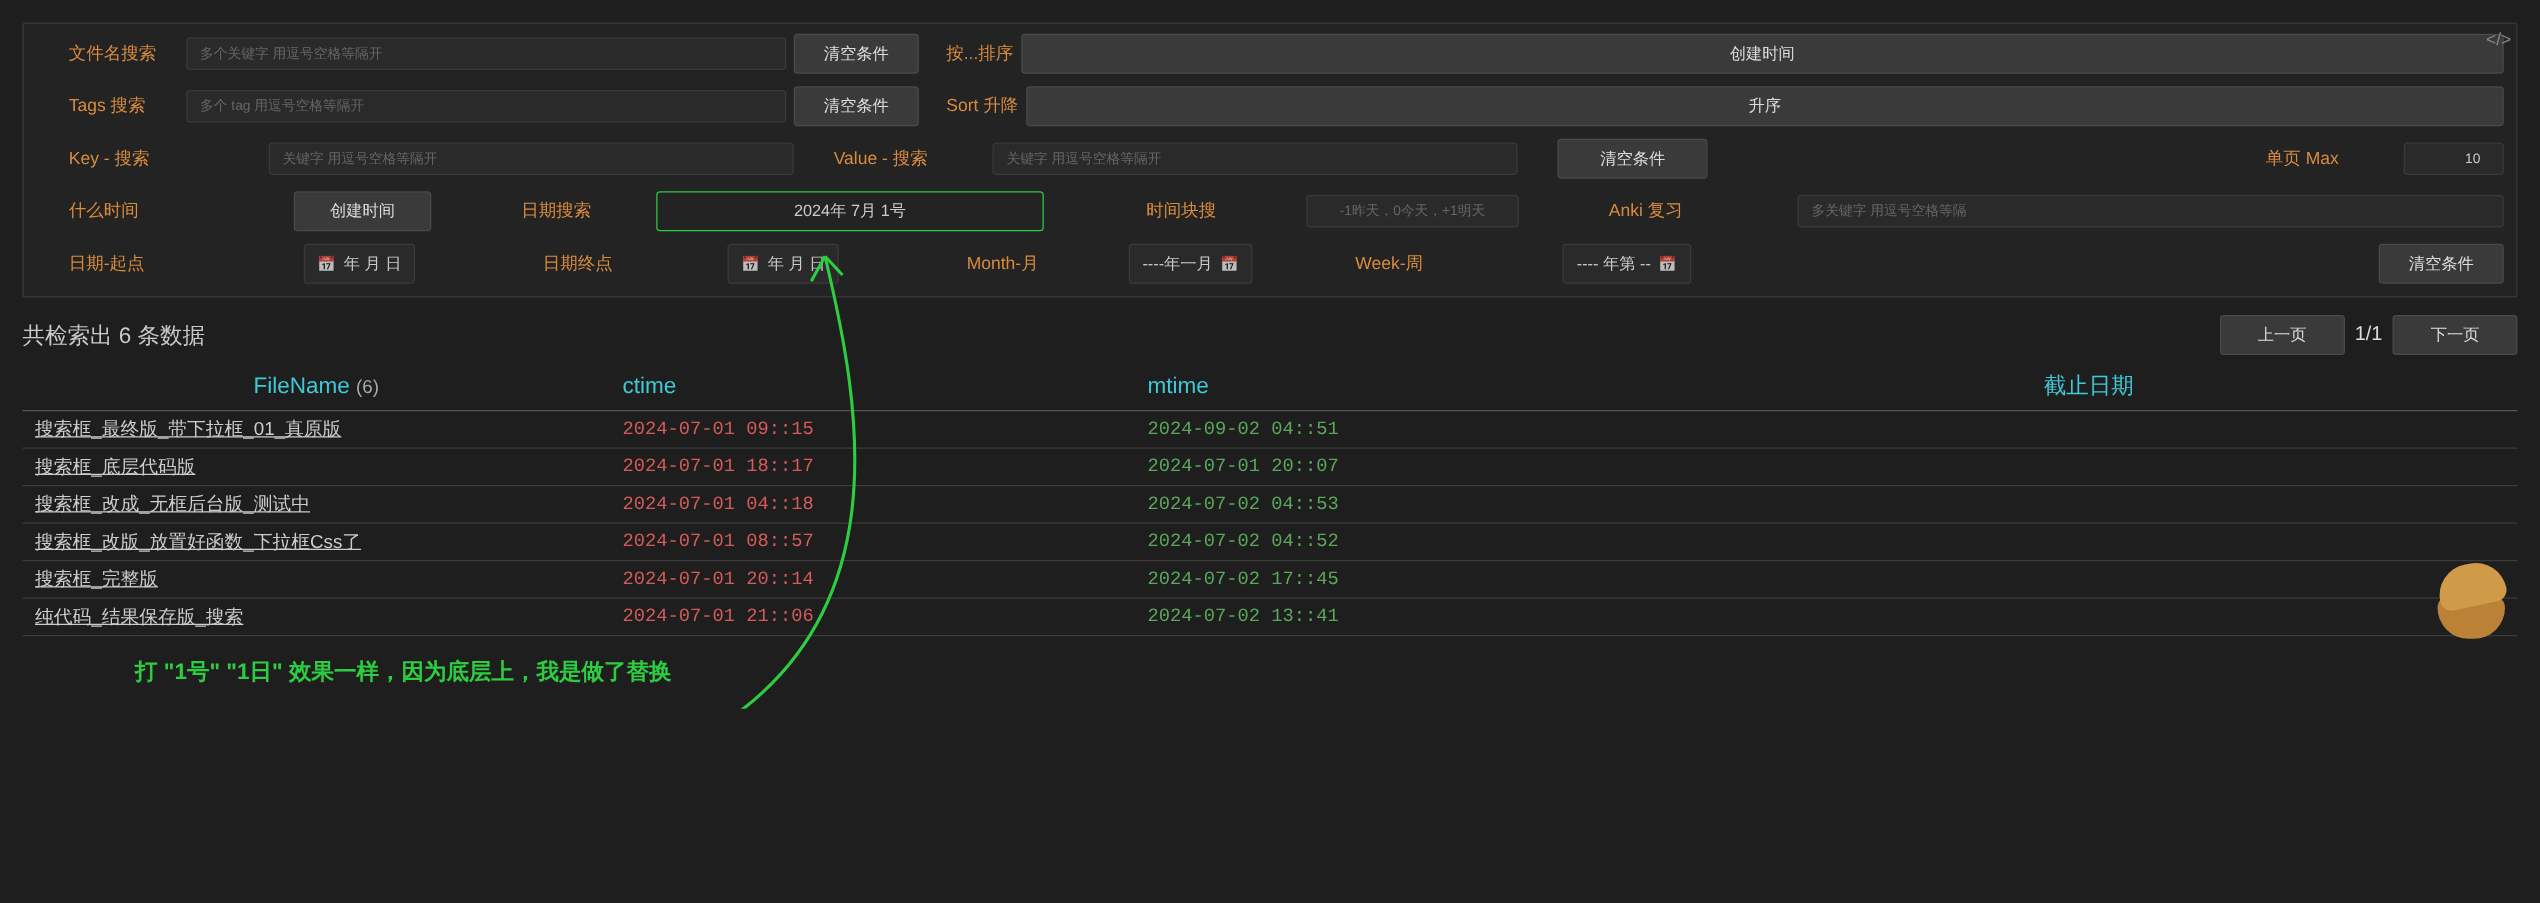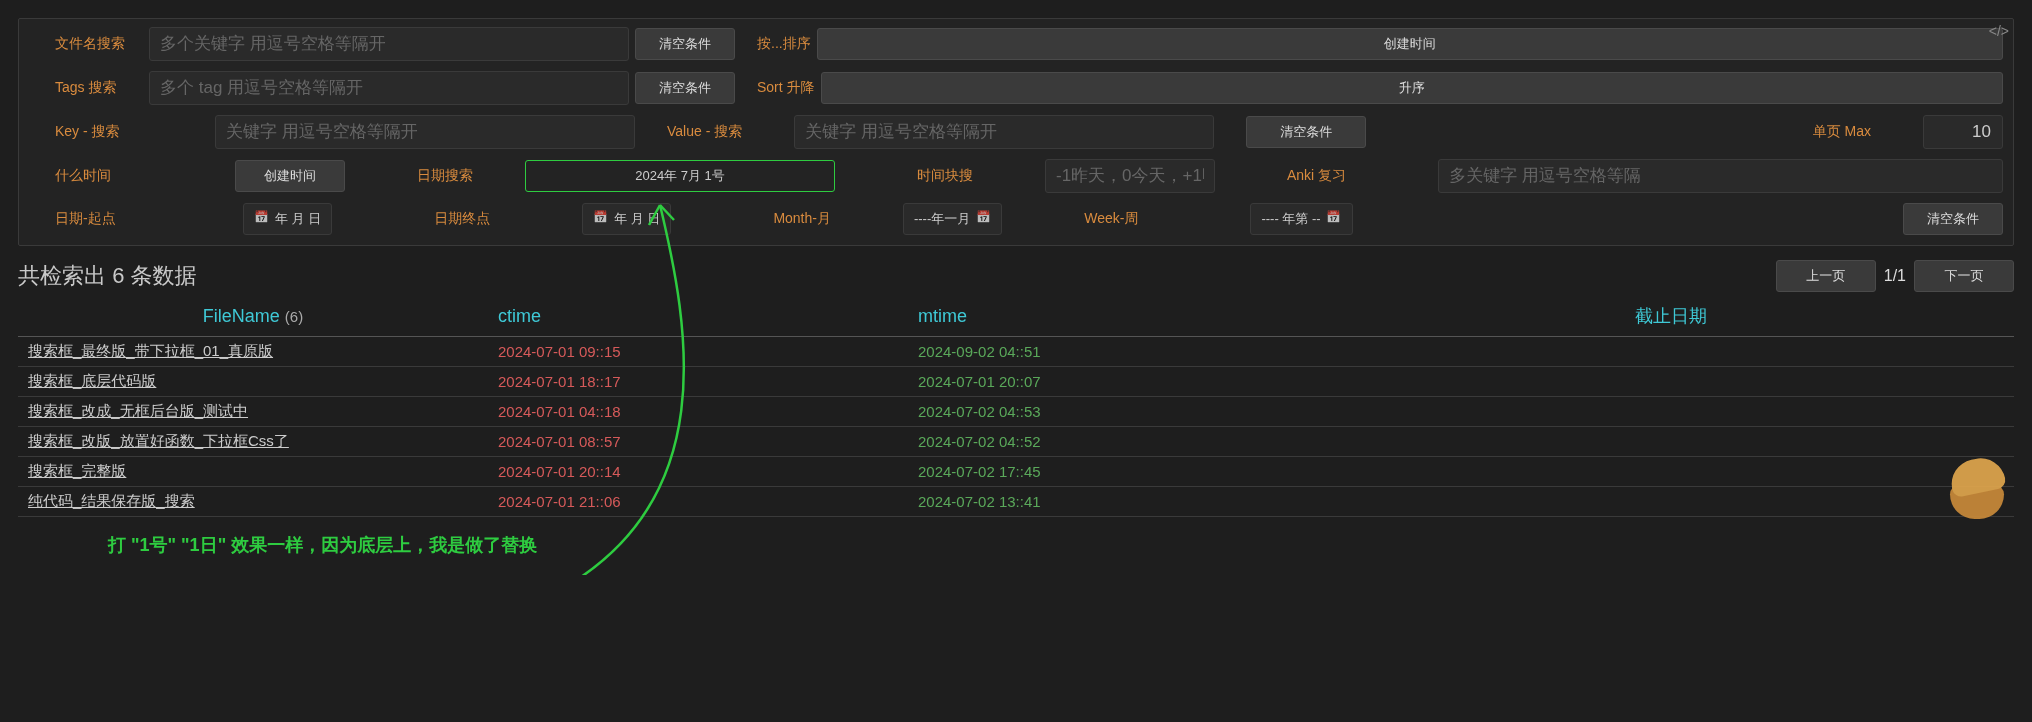--- a/index.html
+++ b/index.html
@@ -34,21 +34,21 @@
     flex-wrap: nowrap;
     margin-left: 26px;
   }
   .lbl-orange { color: #d98b3e; white-space: nowrap; font-size: 14px; }
   input.text {
     background: #2a2a2a;
     border: 1px solid #3a3a3a;
     color: #ccc;
     padding: 6px 10px;
     border-radius: 3px;
-    font-size: 17px;
+    font-size: 11px;
   }
   input.text::placeholder { color: #666; }
   button.btn {
     background: #3a3a3a;
     border: 1px solid #4a4a4a;
     color: #ddd;
     padding: 6px 14px;
     border-radius: 3px;
     font-size: 13px;
     cursor: pointer;
@@ -56,40 +56,40 @@
   }
   button.btn.wide { flex: 1; }
   .date-box {
     background: #2a2a2a;
     border: 1px solid #3a3a3a;
     color: #ccc;
     padding: 6px 10px;
     border-radius: 3px;
     font-size: 13px;
     display: flex;
-    align-items: flex-start;
+    align-items: center;
     gap: 6px;
     white-space: nowrap;
   }
   .date-box.highlight {
     border: 1px solid #2ecc40;
     background: #232323;
   }
   .cal-icon { opacity: 0.7; font-size: 12px; }
   .flex1 { flex: 1; }
 
   .summary-row {
     display: flex;
     align-items: center;
     margin-top: 14px;
     margin-bottom: 4px;
   }
   .summary-text {
     color: #c9c9c9;
-    font-size: 22px;
+    font-size: 18px;
     flex: 1;
   }
   .pager {
     display: flex;
     align-items: center;
     gap: 8px;
   }
   .page-num { color: #ddd; font-size: 16px; }
 
   table.results {
@@ -111,21 +111,21 @@
     font-size: 15px;
     margin-top: 40px;
   }
   td.fname a {
     color: #ccc;
     text-decoration: underline;
   }
   td.ctime { color: #d65a5a; }
   td.mtime { color: #5aa85a; }
   td.fname { width: 470px; }
-  td.ctime, td.mtime { width: 420px; }
+  td.ctime, td.mtime { width: 420px; font-family: Liberation Mono, monospace; }
 
   .annotation {
     color: #2ecc40;
     font-size: 18px;
     margin-top: 16px;
     margin-left: 90px;
     font-weight: bold;
   }
   svg.arrow {
     position: absolute;

